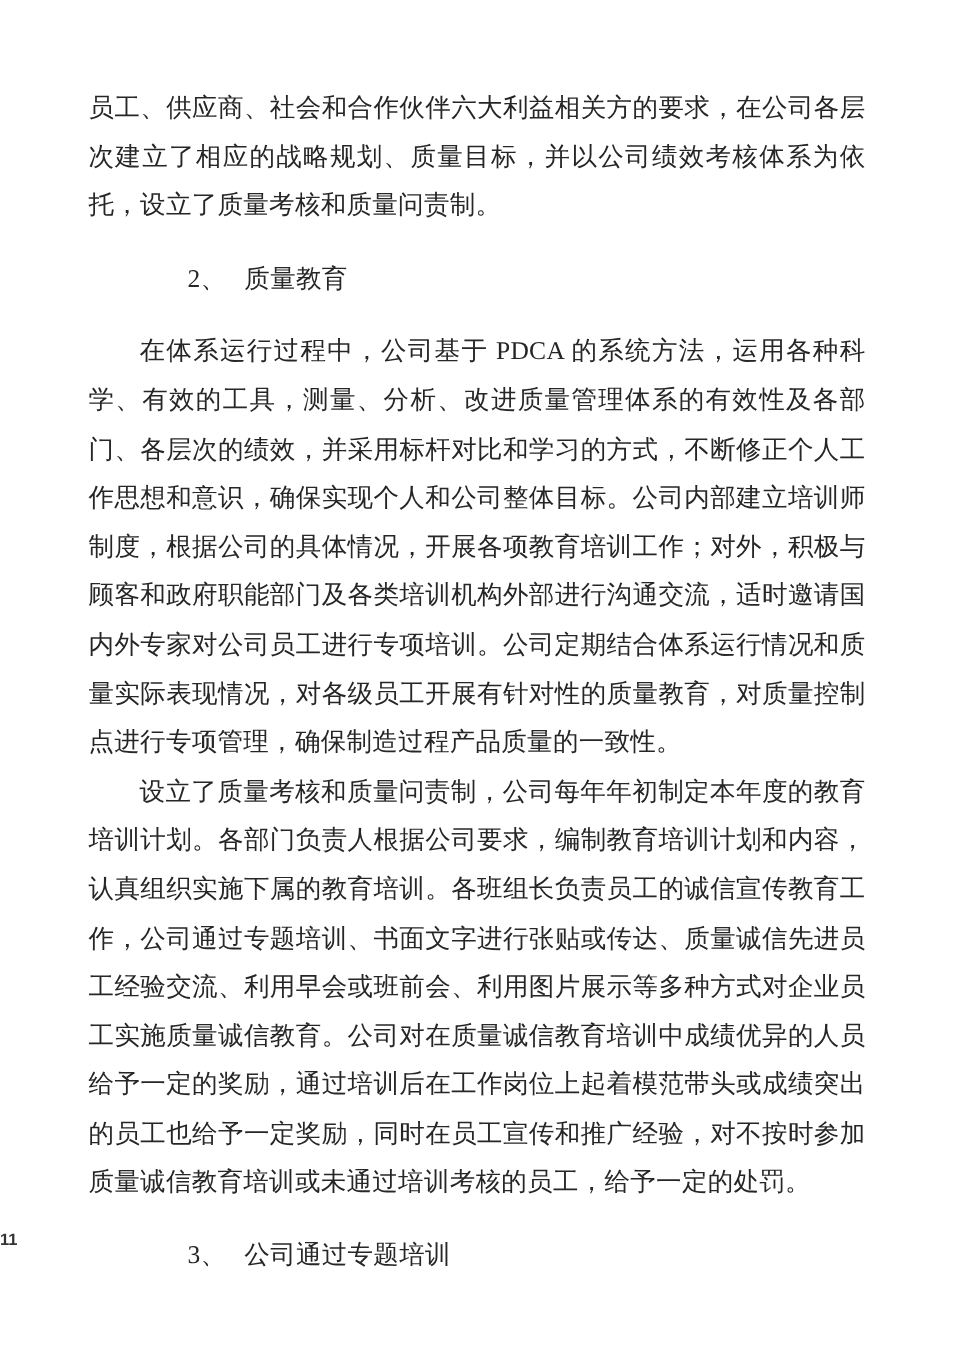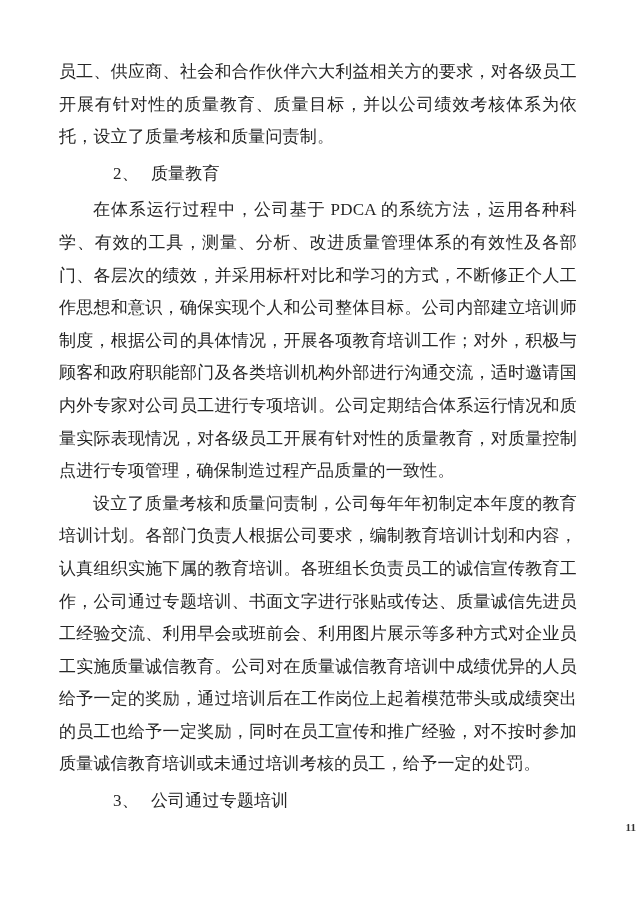--- a/index.html
+++ b/index.html
@@ -27,50 +27,50 @@
     font-size: 17px;
     line-height: 32.6px;
     text-align: justify;
     letter-spacing: 0.2px;
     word-break: break-all;
   }
   .para.indent {
     text-indent: 2em;
   }
   .heading {
-    margin: 4px;
+    margin: 16px;
     font-size: 17px;
     line-height: 32.6px;
     padding-left: 50px;
     font-weight: normal;
     letter-spacing: 0.2px;
   }
   .heading .num {
     display: inline-block;
     margin-right: 12px;
   }
   .footer {
     position: absolute;
     top: 821px;
     left: 0;
     width: 100%;
-    text-align: right;
-    font-family: Liberation Serif, serif;
+    text-align: left;
+    font-family: Liberation Sans, sans-serif;
     font-size: 11px;
     font-weight: bold;
     color: #333333;
   }
 </style>
 </head>
 <body>
 
 <div class="page">
   <div class="content">
 
-    <p class="para">员工、供应商、社会和合作伙伴六大利益相关方的要求，对各级员工开展有针对性的质量教育、质量目标，并以公司绩效考核体系为依托，设立了质量考核和质量问责制。</p>
+    <p class="para">员工、供应商、社会和合作伙伴六大利益相关方的要求，在公司各层次建立了相应的战略规划、质量目标，并以公司绩效考核体系为依托，设立了质量考核和质量问责制。</p>
 
     <h2 class="heading">
       <span class="num">2、</span><span>质量教育</span>
     </h2>
 
     <p class="para indent">在体系运行过程中，公司基于 PDCA 的系统方法，运用各种科学、有效的工具，测量、分析、改进质量管理体系的有效性及各部门、各层次的绩效，并采用标杆对比和学习的方式，不断修正个人工作思想和意识，确保实现个人和公司整体目标。公司内部建立培训师制度，根据公司的具体情况，开展各项教育培训工作；对外，积极与顾客和政府职能部门及各类培训机构外部进行沟通交流，适时邀请国内外专家对公司员工进行专项培训。公司定期结合体系运行情况和质量实际表现情况，对各级员工开展有针对性的质量教育，对质量控制点进行专项管理，确保制造过程产品质量的一致性。</p>
 
     <p class="para indent">设立了质量考核和质量问责制，公司每年年初制定本年度的教育培训计划。各部门负责人根据公司要求，编制教育培训计划和内容，认真组织实施下属的教育培训。各班组长负责员工的诚信宣传教育工作，公司通过专题培训、书面文字进行张贴或传达、质量诚信先进员工经验交流、利用早会或班前会、利用图片展示等多种方式对企业员工实施质量诚信教育。公司对在质量诚信教育培训中成绩优异的人员给予一定的奖励，通过培训后在工作岗位上起着模范带头或成绩突出的员工也给予一定奖励，同时在员工宣传和推广经验，对不按时参加质量诚信教育培训或未通过培训考核的员工，给予一定的处罚。</p>
 
     <h2 class="heading">

